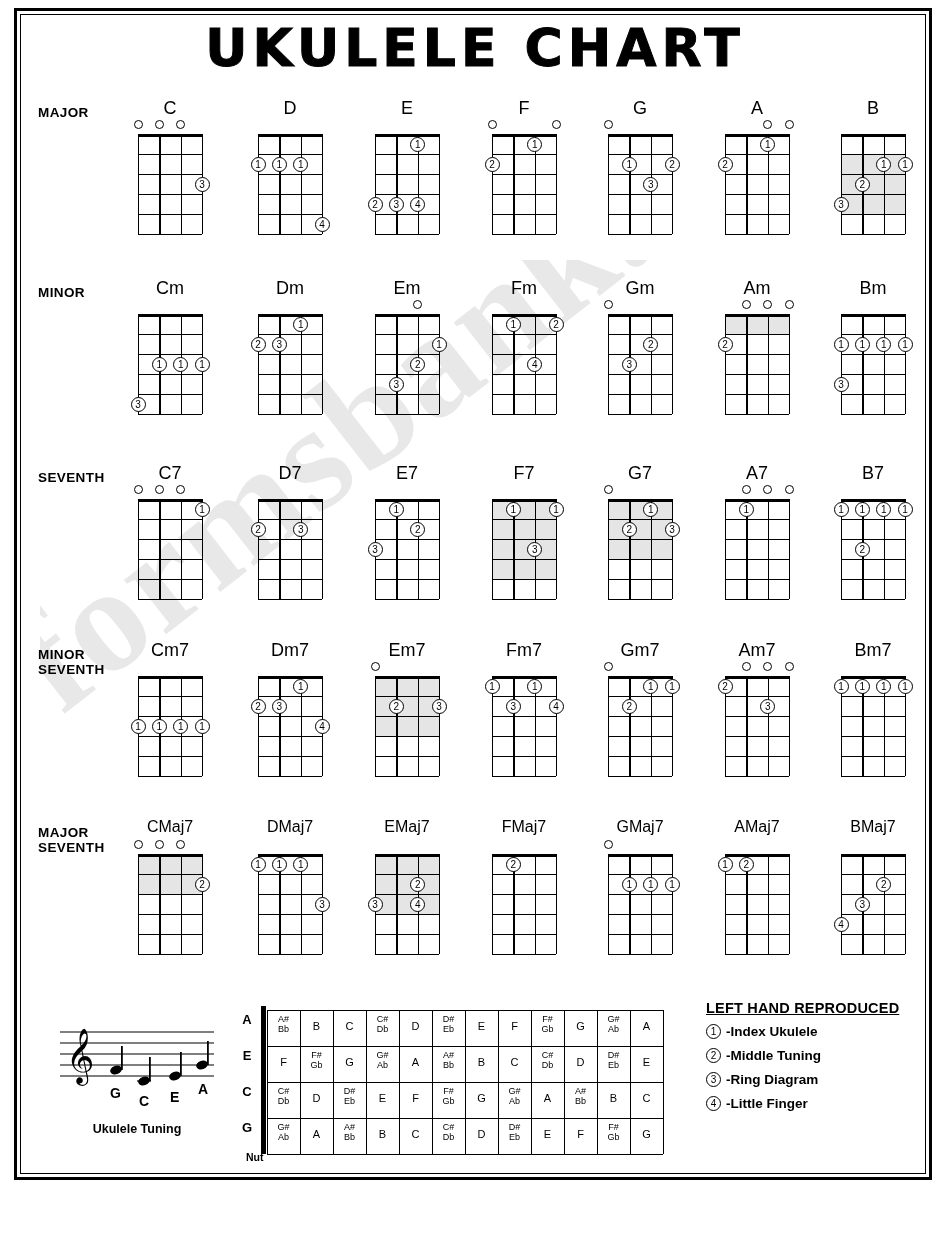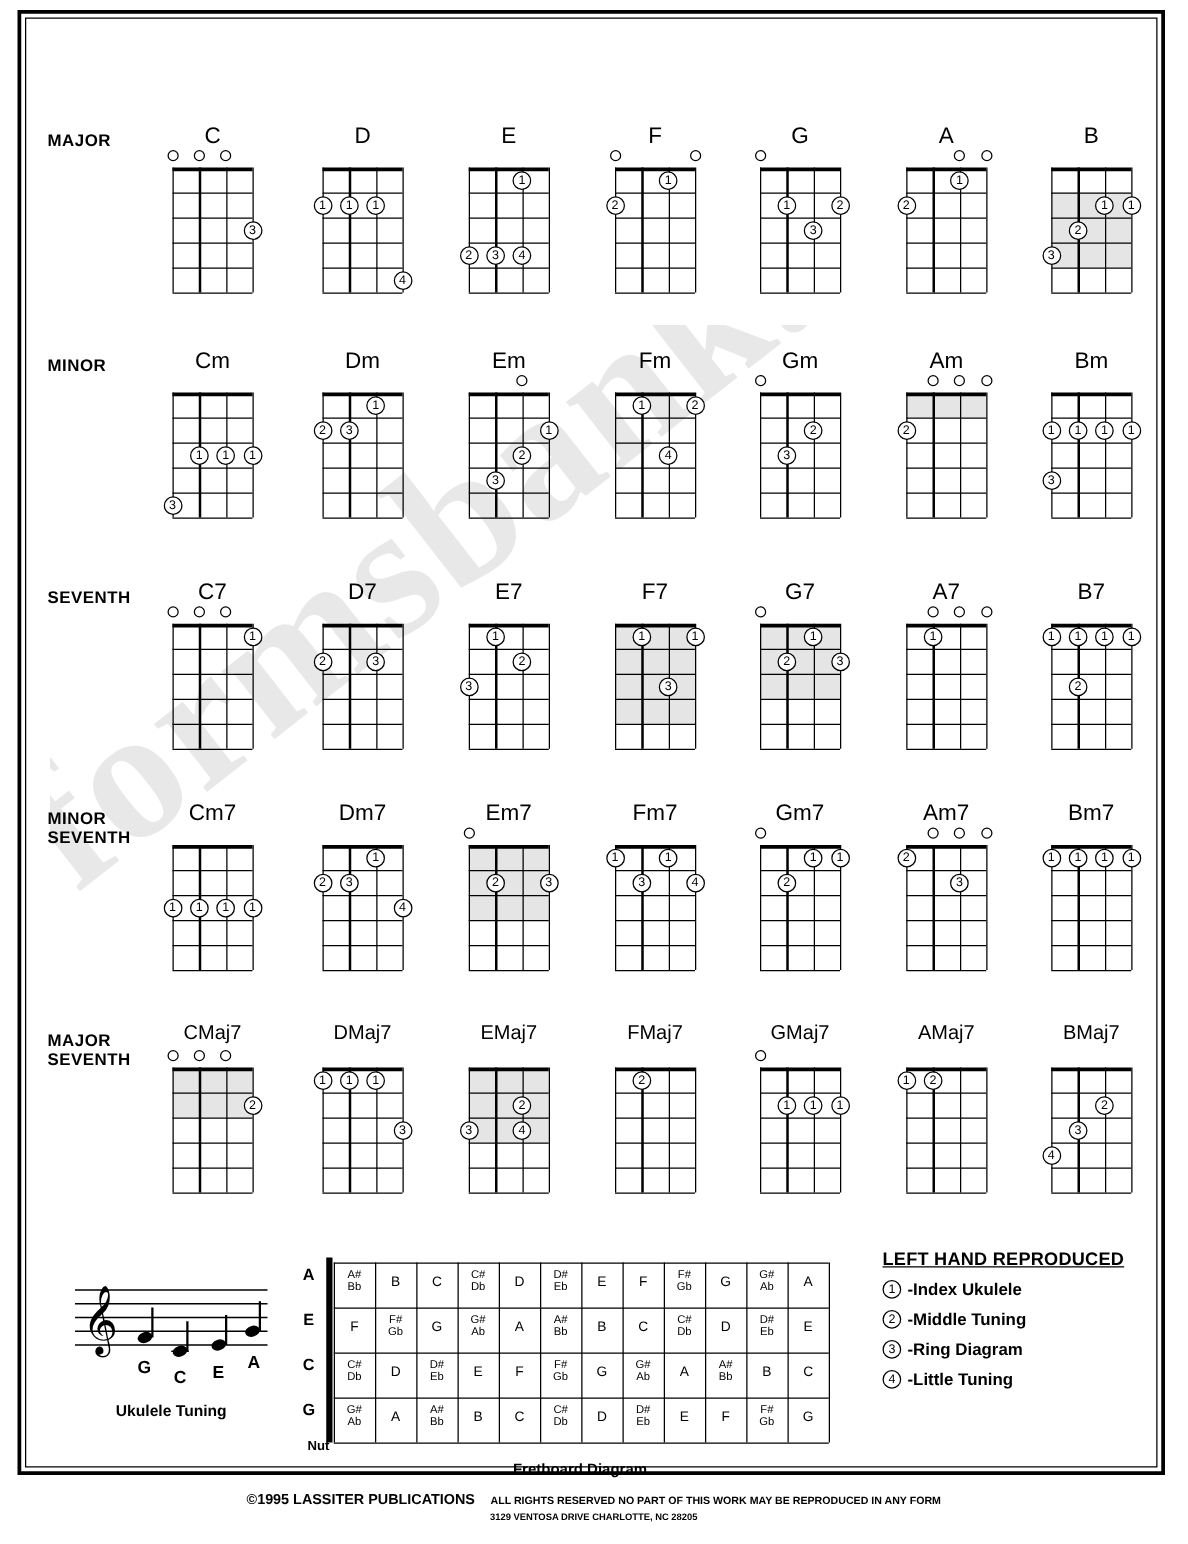--- a/index.html
+++ b/index.html
@@ -140,20 +140,21 @@
 
 <div class="page">
 
   <div class="frame-outer"></div>
   <div class="frame-inner"></div>
 
   <div class="watermark">
     <span>formsbank.com</span>
   </div>
 
+  <div class="title">UKULELE CHART</div>
 
   <div id="chord-area">
       <div class="rowlabel" style="left: 38px; top: 105px;">
         <div>MAJOR</div>
       </div>
       <div class="chord" style="left: 120px; top: 98px;">
         <div class="cname">C</div>
         <div class="grid">
           <div class="nut"></div>
           <div class="hline" style="top: 20px;"></div>
@@ -1040,43 +1041,35 @@
       </div>
       <div class="fb-cell" style="left: 363px; width: 25px; top: 121px;">
         <div>F#</div>
         <div>Gb</div>
       </div>
       <div class="fb-cell one" style="left: 396px; width: 25px; top: 126px;">
         <div>G</div>
       </div>
     </div>
   <div class="nut-label">Nut</div>
-  <div class="fb-caption">Fretboard Diagram</div>
 
   <div class="legend">
     <div class="legend-title">LEFT HAND REPRODUCED</div>
     <div class="legend-row">
       <span class="ldot">1</span>
       <span>-Index Ukulele</span>
     </div>
     <div class="legend-row">
       <span class="ldot">2</span>
       <span>-Middle Tuning</span>
     </div>
     <div class="legend-row">
       <span class="ldot">3</span>
       <span>-Ring Diagram</span>
     </div>
     <div class="legend-row">
       <span class="ldot">4</span>
-      <span>-Little Tuning</span>
+      <span>-Little Finger</span>
     </div>
   </div>
 
-  <div class="footer">
-    <div>
-      <span class="f1">©1995 LASSITER PUBLICATIONS</span>
-      <span class="f2">ALL RIGHTS RESERVED NO PART OF THIS WORK MAY BE REPRODUCED IN ANY FORM</span>
-    </div>
-    <div class="f3">3129 VENTOSA DRIVE CHARLOTTE, NC 28205</div>
-  </div>
 
 </div>
 
 </body></html>

